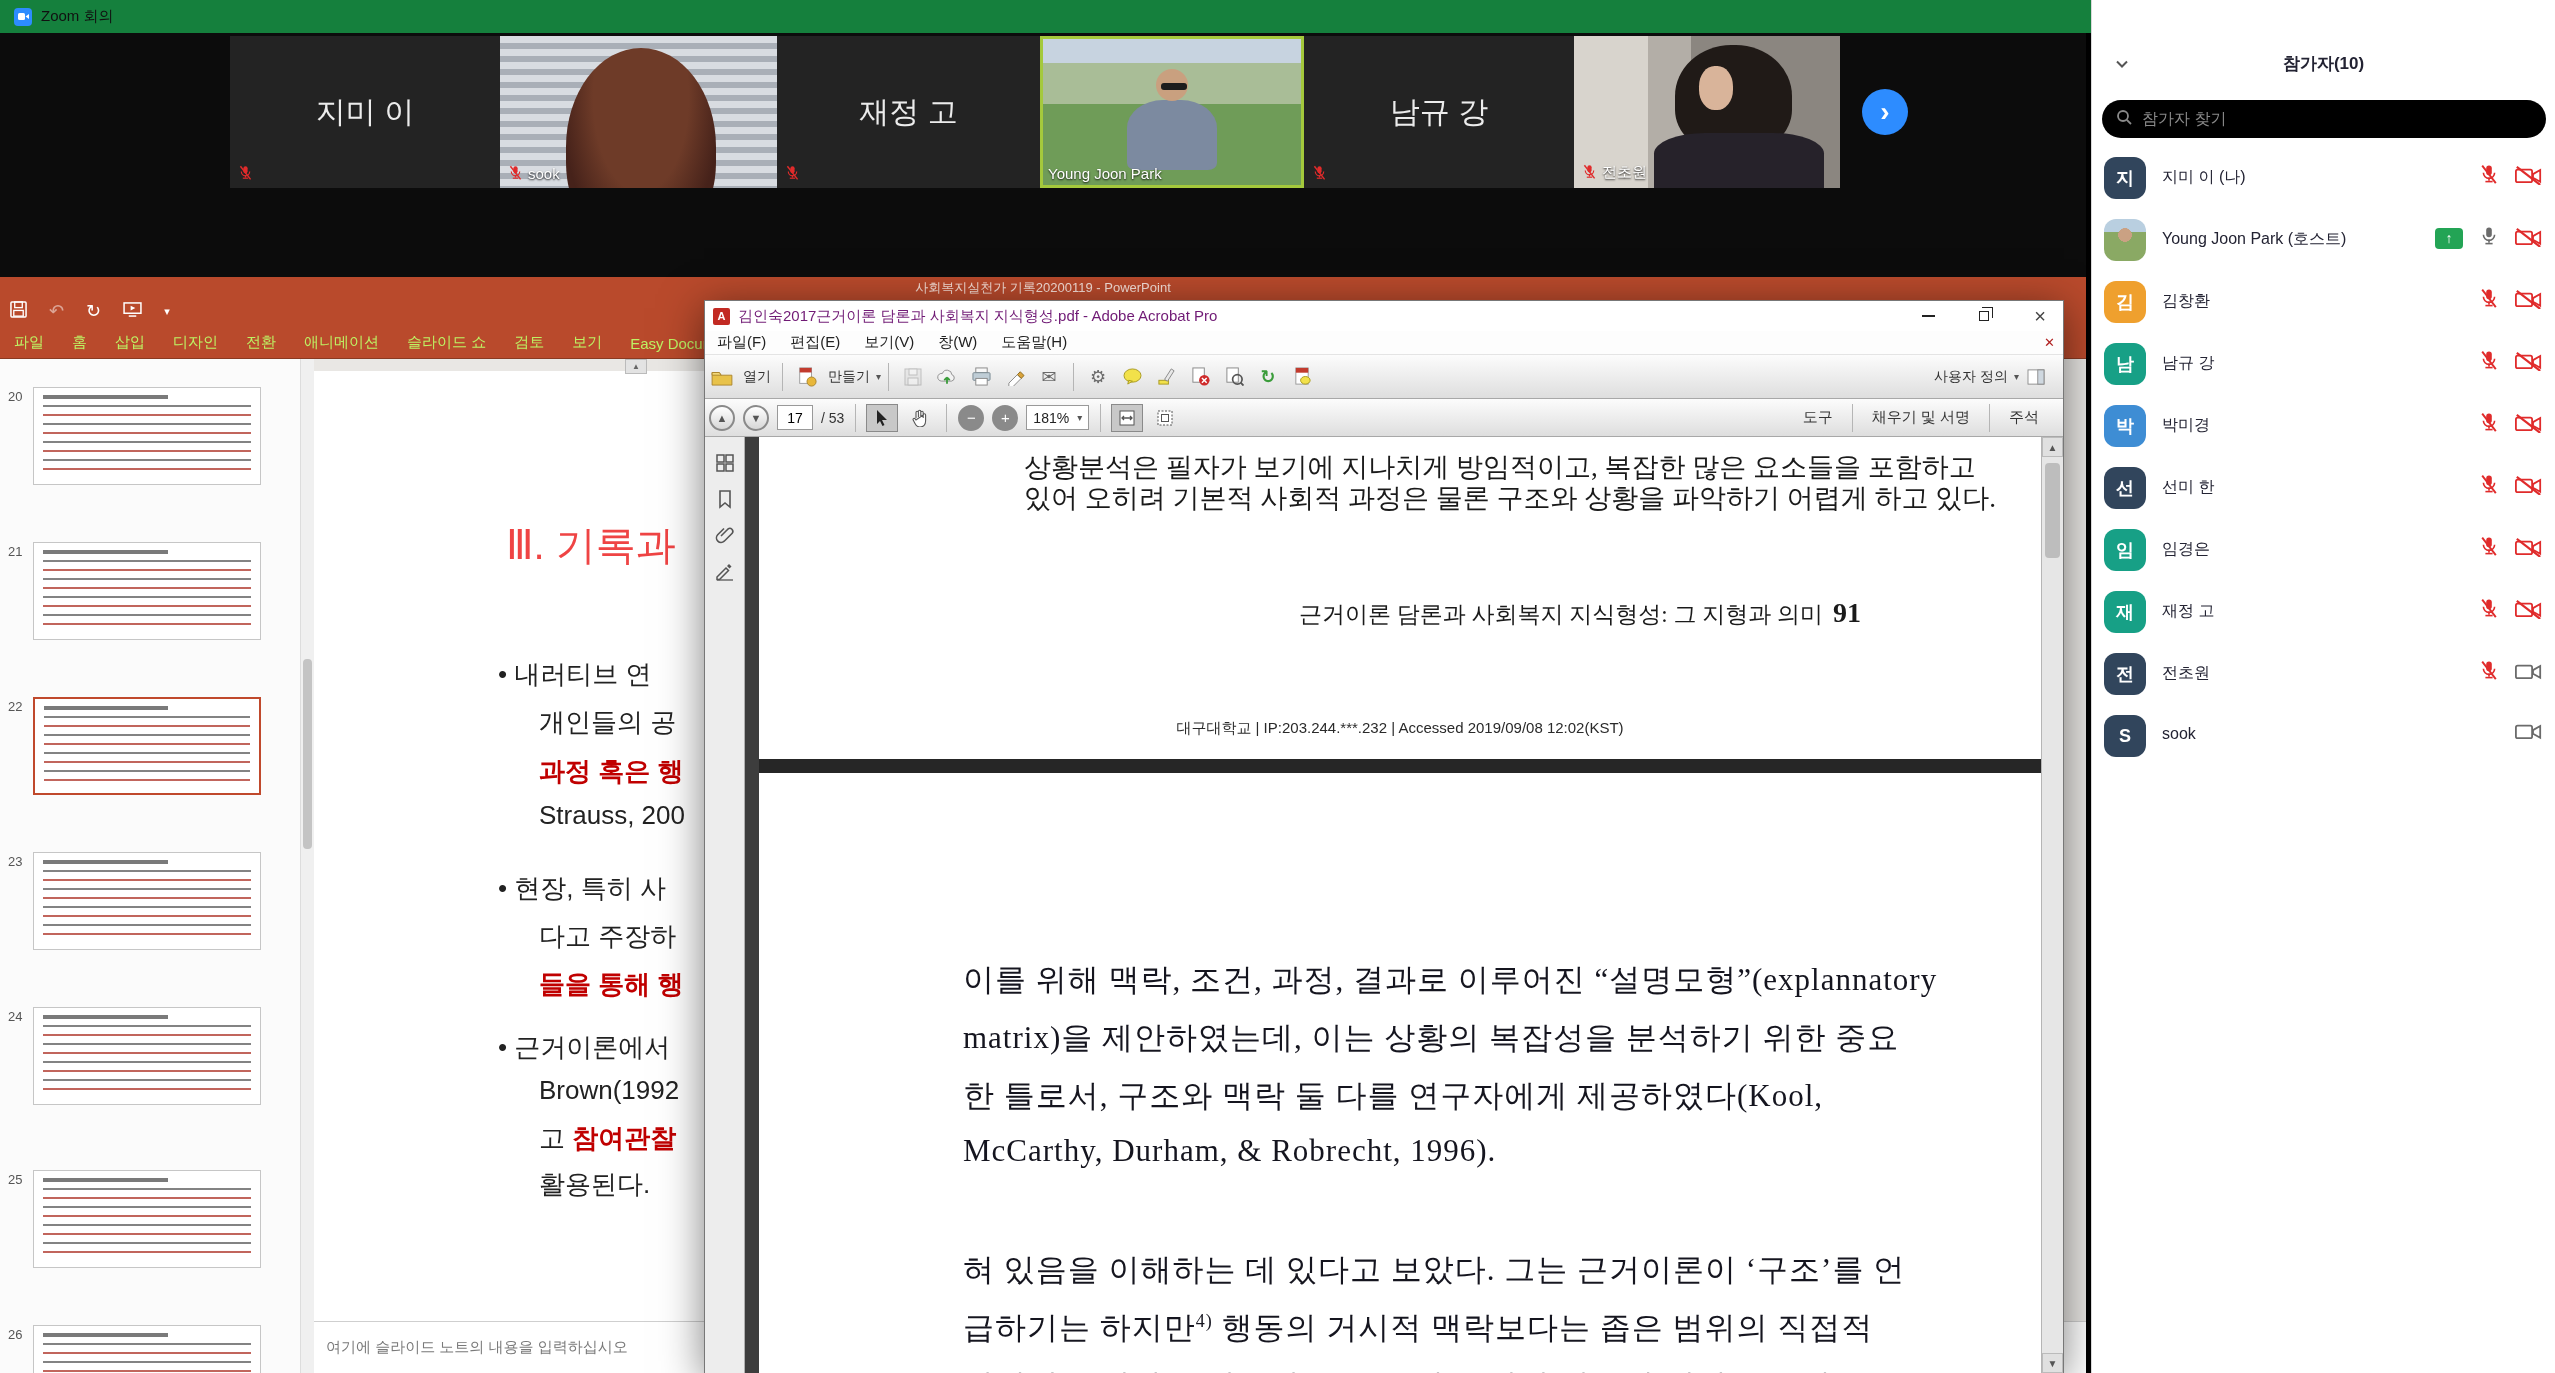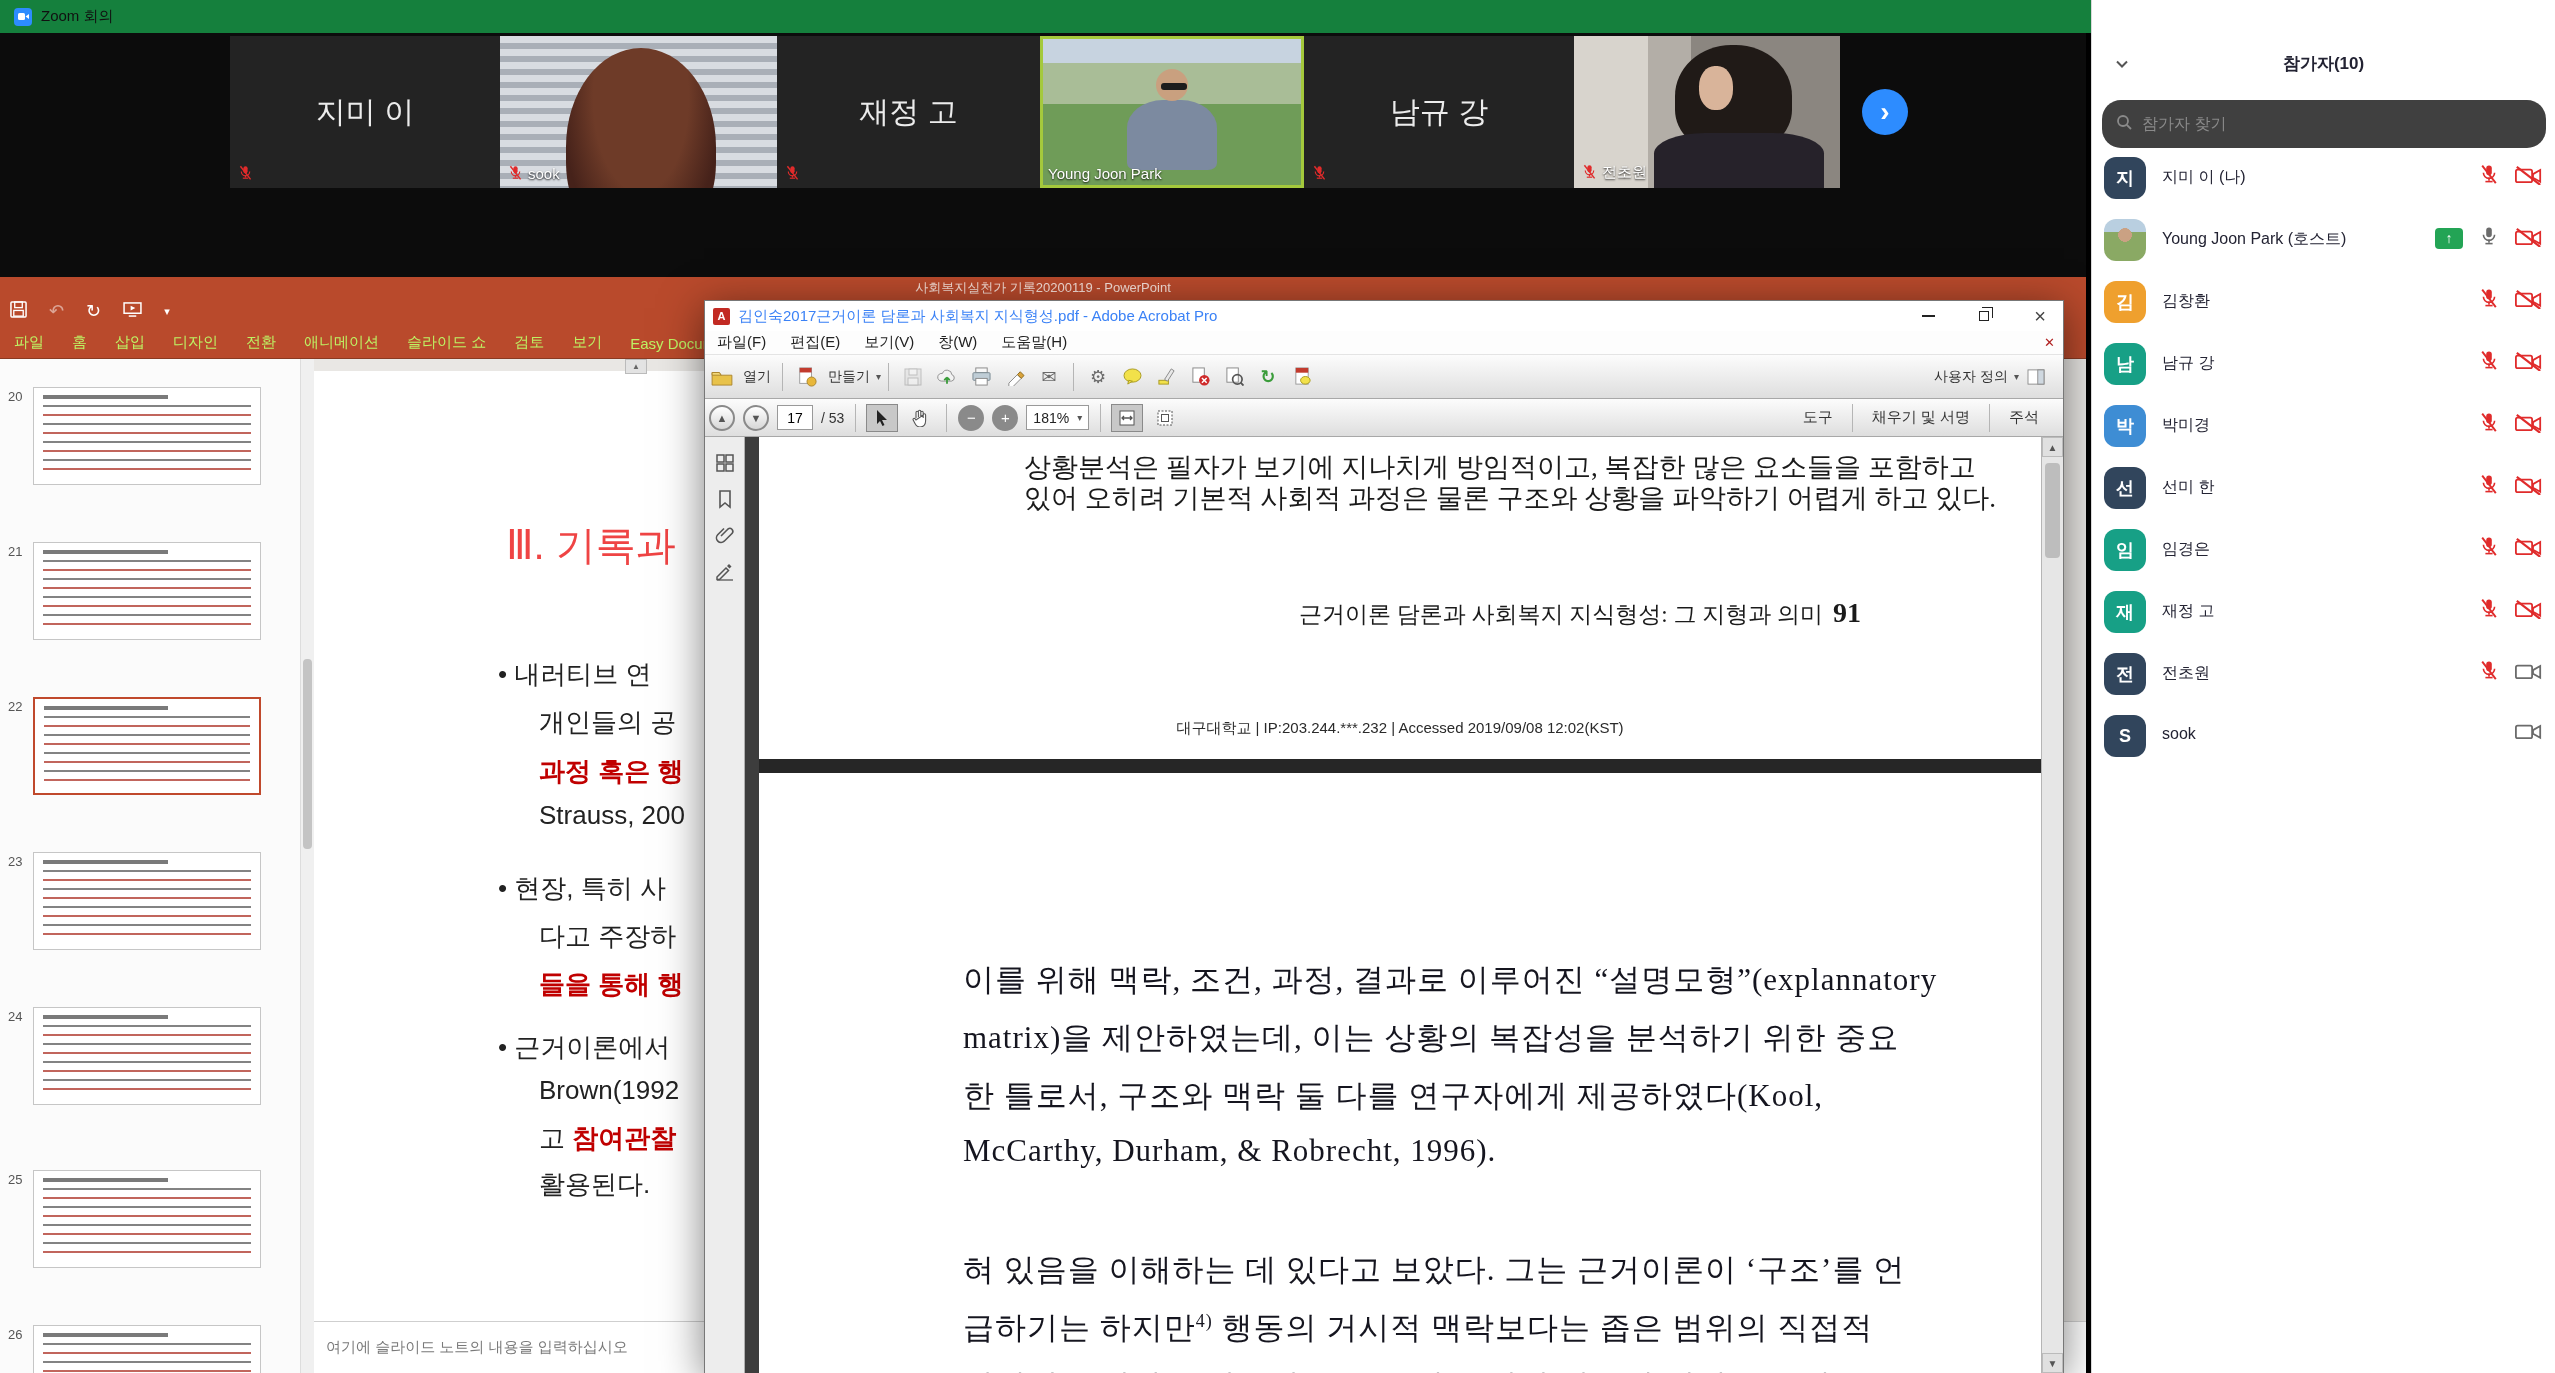--- a/index.html
+++ b/index.html
@@ -69,21 +69,21 @@
     font-size:8px;color:#666;text-align:center;line-height:13px;}
   #notes{position:absolute;left:314px;top:962px;width:1772px;height:53px;background:#fff;border-top:1px solid #cfcfcf;}
   #notes-text{margin:16px 0 0 12px;font-size:15px;color:#7a7a7a;}
 
   
   #acrobat{left:704px;top:300px;width:1360px;height:1073px;background:#fff;border:1px solid #777;
     box-shadow:0 8px 40px rgba(0,0,0,.5);}
   #ac-titlebar{position:absolute;left:0;top:0;width:100%;height:30px;background:#fff;display:flex;align-items:center;}
   #pdf-app-icon{width:17px;height:17px;margin-left:8px;background:#c22a23;border-radius:2px;color:#fff;
     font-size:11px;font-weight:bold;text-align:center;line-height:17px;}
-  #ac-title{margin-left:8px;font-size:15px;color:#3b82f6;}
+  #ac-title{margin-left:8px;font-size:15px;color:#701a75;}
   #ac-controls{position:absolute;right:8px;top:3px;display:flex;gap:26px;}
   #ac-controls .wc{color:#444;}
   #ac-menubar{position:absolute;left:0;top:30px;width:100%;height:24px;background:#fdfdfd;border-bottom:1px solid #e4e4e4;
     display:flex;align-items:center;}
   .menu-item{padding:0 12px;font-size:15px;color:#222;}
   #ac-menu-close{position:absolute;right:8px;font-size:13px;color:#b02020;}
   .ac-toolbar{position:absolute;left:0;width:100%;background:linear-gradient(#fcfcfc,#dedede);
     border-bottom:1px solid #a8a8a8;display:flex;align-items:center;}
   #ac-tb1{top:54px;height:44px;}
   #ac-tb2{top:98px;height:38px;}
@@ -115,21 +115,21 @@
   .p2line sup{font-size:18px;}
   #ac-scroll{position:absolute;right:0;top:0;width:22px;height:100%;background:#e6e6e6;border-left:1px solid #b5b5b5;}
   #ac-scroll .arr{position:absolute;left:0;width:21px;height:20px;background:#e0e0e0;color:#555;font-size:10px;
     text-align:center;line-height:20px;border:1px solid #bbb;}
   #ac-scroll .thumbbar{position:absolute;left:3px;top:26px;width:15px;height:95px;background:#bdbdbd;border-radius:4px;}
 
   
   #panel{left:2091px;top:0;width:464px;height:1373px;background:#fff;border-left:1px solid #d9d9d9;}
   #panel-chevron{position:absolute;left:22px;top:56px;width:18px;height:18px;color:#555;}
   #panel-header{position:absolute;left:0;top:52px;width:100%;text-align:center;font-size:17px;font-weight:bold;color:#232333;}
-  #search{position:absolute;left:10px;top:100px;width:444px;height:48px;background:#404040;border-radius:19px;
+  #search{position:absolute;left:10px;top:100px;width:444px;height:38px;background:#000000;border-radius:19px;
     display:flex;align-items:center;padding:0 14px;gap:10px;}
   #search-ph{font-size:16px;color:#8a8a8a;}
   .prow{position:absolute;left:0;width:464px;height:56px;}
   .pav{position:absolute;left:12px;top:7px;width:42px;height:42px;border-radius:12px;color:#fff;
     font-size:18px;font-weight:bold;display:flex;align-items:center;justify-content:center;}
   .pav-photo{background:radial-gradient(circle at 50% 38%,#caa183 0 20%,transparent 21%),
     linear-gradient(180deg,#b9cfe0 0 32%,#8aa964 32% 100%);}
   .pname{position:absolute;left:70px;top:17px;font-size:16px;color:#232333;white-space:nowrap;}
   .picons{position:absolute;right:14px;top:14px;display:flex;align-items:center;gap:16px;}
   .share-badge{width:28px;height:21px;border-radius:4px;background:#23a455;color:#fff;font-size:14px;

